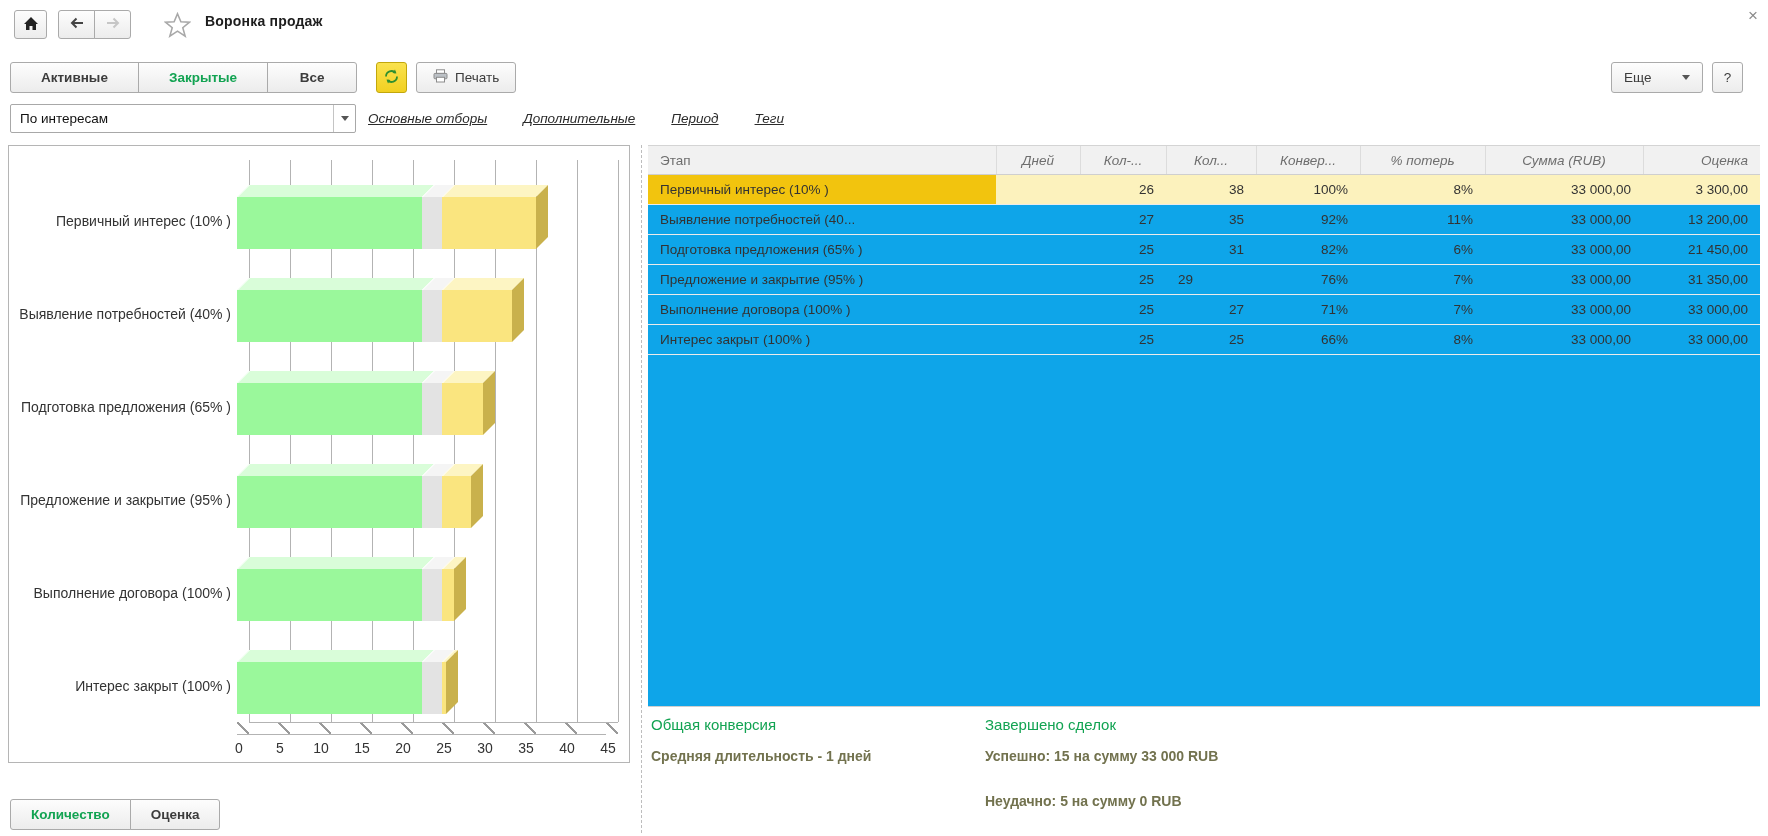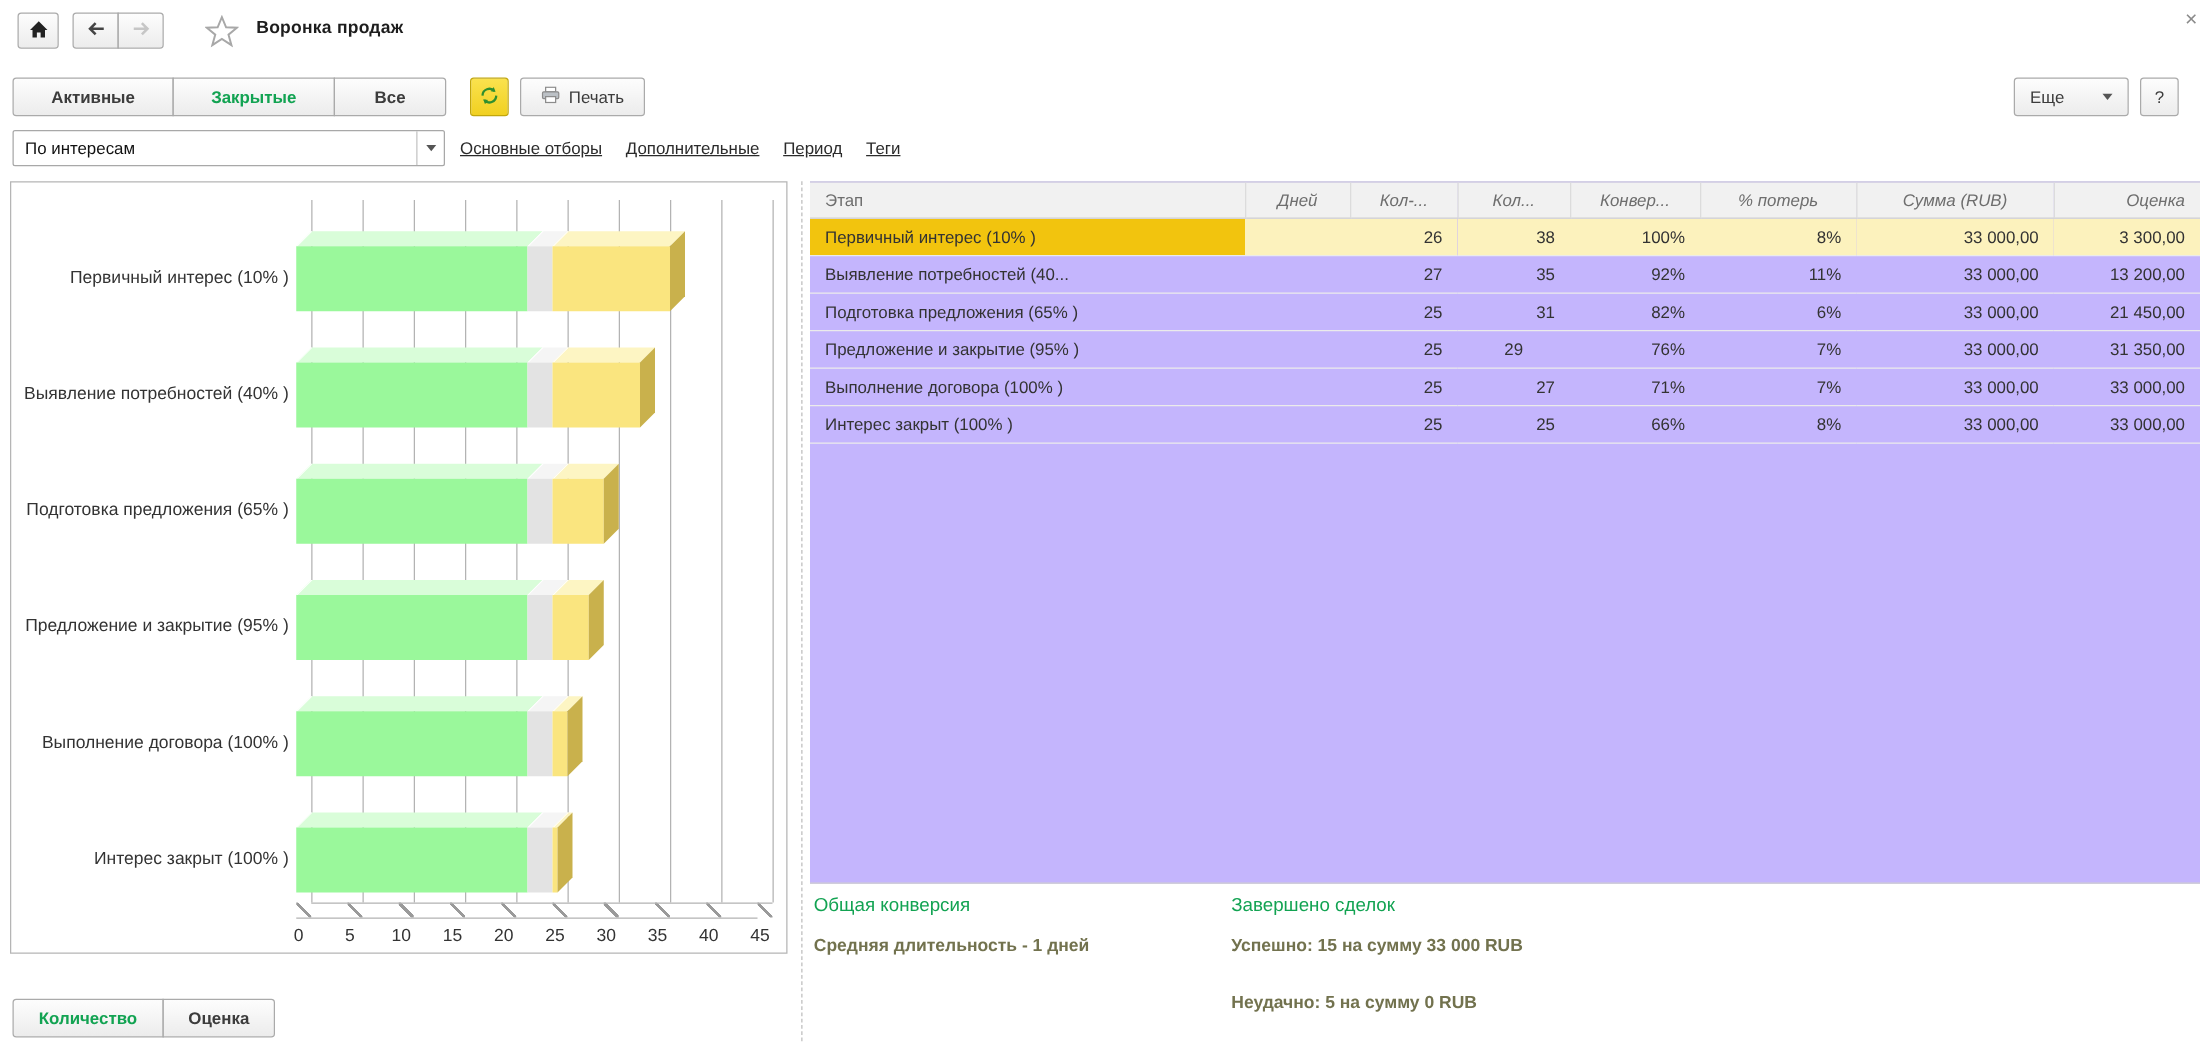--- a/index.html
+++ b/index.html
@@ -36,21 +36,21 @@
   #help-btn { left:1712px; top:62px; width:31px; }
   .caret { width:0; height:0; border-left:4px solid transparent; border-right:4px solid transparent;
            border-top:5px solid #555; }
 
   
   #grouping-combo { left:10px; top:104px; width:346px; height:29px; border:1px solid #a8a8a8;
                     border-radius:2px; display:flex; align-items:center; background:#fff; }
   #grouping-combo .val { flex:1; padding:0 9px; font-size:13.5px; color:#111; }
   #grouping-combo .dd { width:22px; height:100%; border-left:1px solid #c4c4c4;
                         display:flex; align-items:center; justify-content:center; cursor:pointer; }
-  #filter-links { left:368px; top:111px; display:flex; gap:19px; }
+  #filter-links { left:368px; top:111px; display:flex; gap:36px;font-style:italic; }
   .filter-link { font-size:13.5px; color:#2b2b2b; text-decoration:underline; cursor:pointer; white-space:nowrap; }
 
   
   #chart-panel { left:8px; top:145px; width:622px; height:618px; border:1px solid #b5b5b5; background:#fff; }
   #chart-plot { position:absolute; left:228px; top:14px; width:388px; height:600px; }
   .gridline { position:absolute; width:1px; background:#b3b3b3; top:0; }
   .gridtick { position:absolute; width:12px; height:12px;
               background:linear-gradient(to bottom left, transparent 44%, #9a9a9a 44%, #9a9a9a 58%, transparent 58%); }
   .axis-line { position:absolute; height:1px; background:#b3b3b3; }
   .xtick-label { position:absolute; width:28px; text-align:center; font-size:14px; color:#333; }
@@ -62,21 +62,21 @@
 
   
   #chart-tabs { left:10px; top:799px; }
   #chart-tabs .btn { padding:0 20px; min-width:86px; }
 
   
   #splitter { left:641px; top:145px; height:688px; width:1px; border-left:1px dashed #bdbdbd; }
 
   
   #table-block { left:648px; top:145px; width:1112px; height:562px; border-bottom:1px solid #cfcfcf;
-                 overflow:hidden; background:#c4b5fd; }
+                 overflow:hidden; background:#0ea5e9; }
   table { border-collapse:collapse; table-layout:fixed; width:1112px; font-size:13.5px; }
   th { background:#f1f1f1; color:#6e6e6e; font-weight:normal; height:29px;
        border-top:1px solid #d4d4d4; border-bottom:1px solid #cfcfcf; padding:0 12px; white-space:nowrap; }
   th:not(:first-child) { border-left:1px solid #dcdcdc;font-style:italic; }
   td { height:30px; border-bottom:1px solid #ebebeb; padding:0 12px; white-space:nowrap;
        overflow:hidden; color:#333; cursor:default; }
   tr.selected td { background:#fcf2bd; }
   tr.selected td:first-child { background:#f2c40e; }
 
   
@@ -310,21 +310,21 @@
           <td style="text-align: right;">31</td>
           <td style="text-align: right;">82%</td>
           <td style="text-align: right;">6%</td>
           <td style="text-align: right;">33 000,00</td>
           <td style="text-align: right;">21 450,00</td>
         </tr>
         <tr>
           <td style="text-align: left;">Предложение и закрытие (95% )</td>
           <td style="text-align: right;"></td>
           <td style="text-align: right;">25</td>
-          <td style="text-align: center;">29</td>
+          <td style="text-align: left;">29</td>
           <td style="text-align: right;">76%</td>
           <td style="text-align: right;">7%</td>
           <td style="text-align: right;">33 000,00</td>
           <td style="text-align: right;">31 350,00</td>
         </tr>
         <tr>
           <td style="text-align: left;">Выполнение договора (100% )</td>
           <td style="text-align: right;"></td>
           <td style="text-align: right;">25</td>
           <td style="text-align: right;">27</td>

